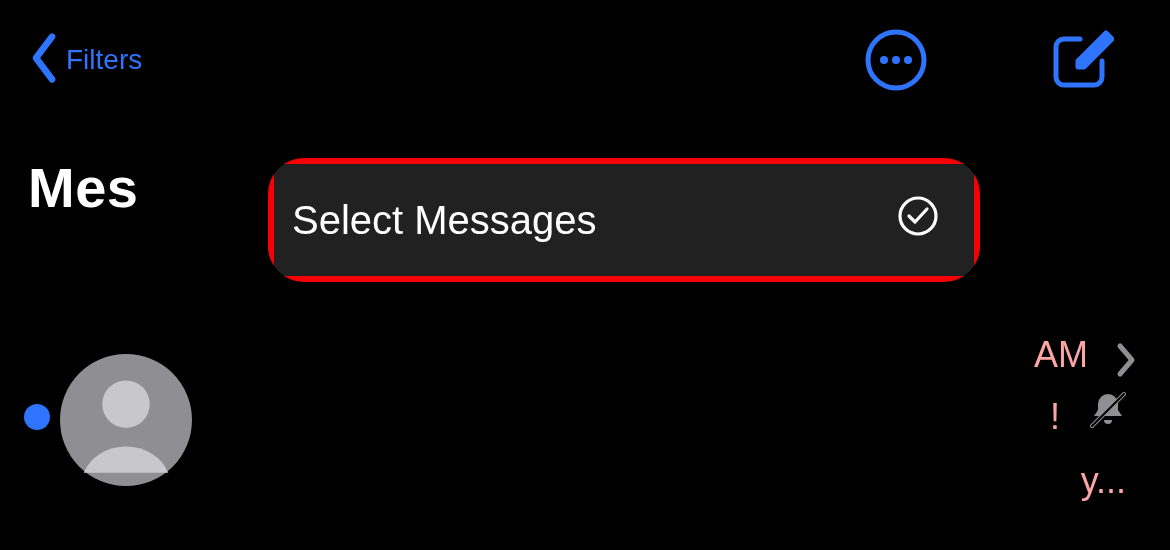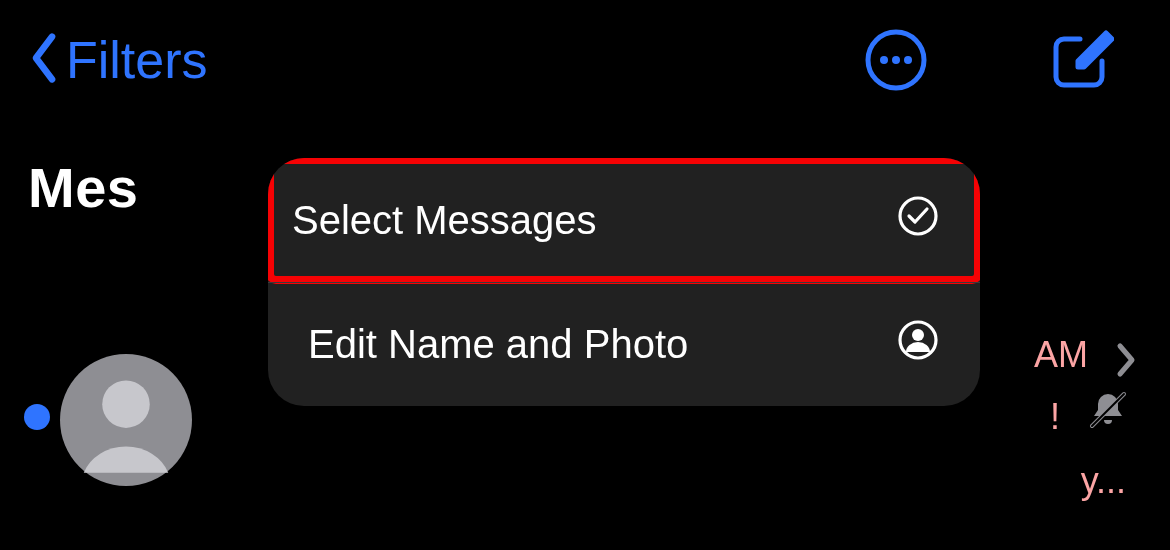--- a/index.html
+++ b/index.html
@@ -24,21 +24,21 @@
     .nav-left {
       display: flex;
       align-items: center;
       gap: 6px;
       padding-left: 28px;
       cursor: pointer;
     }
     .nav-left svg { width: 32px; height: 54px; }
     .nav-left-label {
       color: #2f74ff;
-      font-size: 52px;
+      font-size: 28px;
       font-weight: 400;
     }
     .nav-right {
       margin-left: auto;
       display: flex;
       align-items: center;
       gap: 120px;
       padding-right: 56px;
     }
     .nav-icon-btn { cursor: pointer; }
@@ -231,25 +231,14 @@
     <span class="spacer"></span>
     <span>
       <svg width="44" height="44" viewBox="0 0 44 44" fill="none" stroke="#fff" stroke-width="3.2" stroke-linecap="round" stroke-linejoin="round">
         <circle cx="22" cy="22" r="18"></circle>
         <polyline points="13,22 19,28 31,15"></polyline>
       </svg>
     </span>
   </div>
 
 
-  <div class="menu-item">
-    <span>Edit Name and Photo</span>
-    <span class="spacer"></span>
-    <span>
-      <svg width="44" height="44" viewBox="0 0 44 44" fill="none" stroke="#fff" stroke-width="3.2">
-        <circle cx="22" cy="22" r="18"></circle>
-        <circle cx="22" cy="17" r="6" fill="#fff" stroke="none"></circle>
-        <path d="M10 34 a12 10 0 0 1 24 0" fill="#fff" stroke="none"></path>
-      </svg>
-    </span>
-  </div>
 
 </div>
 
 </body></html>

